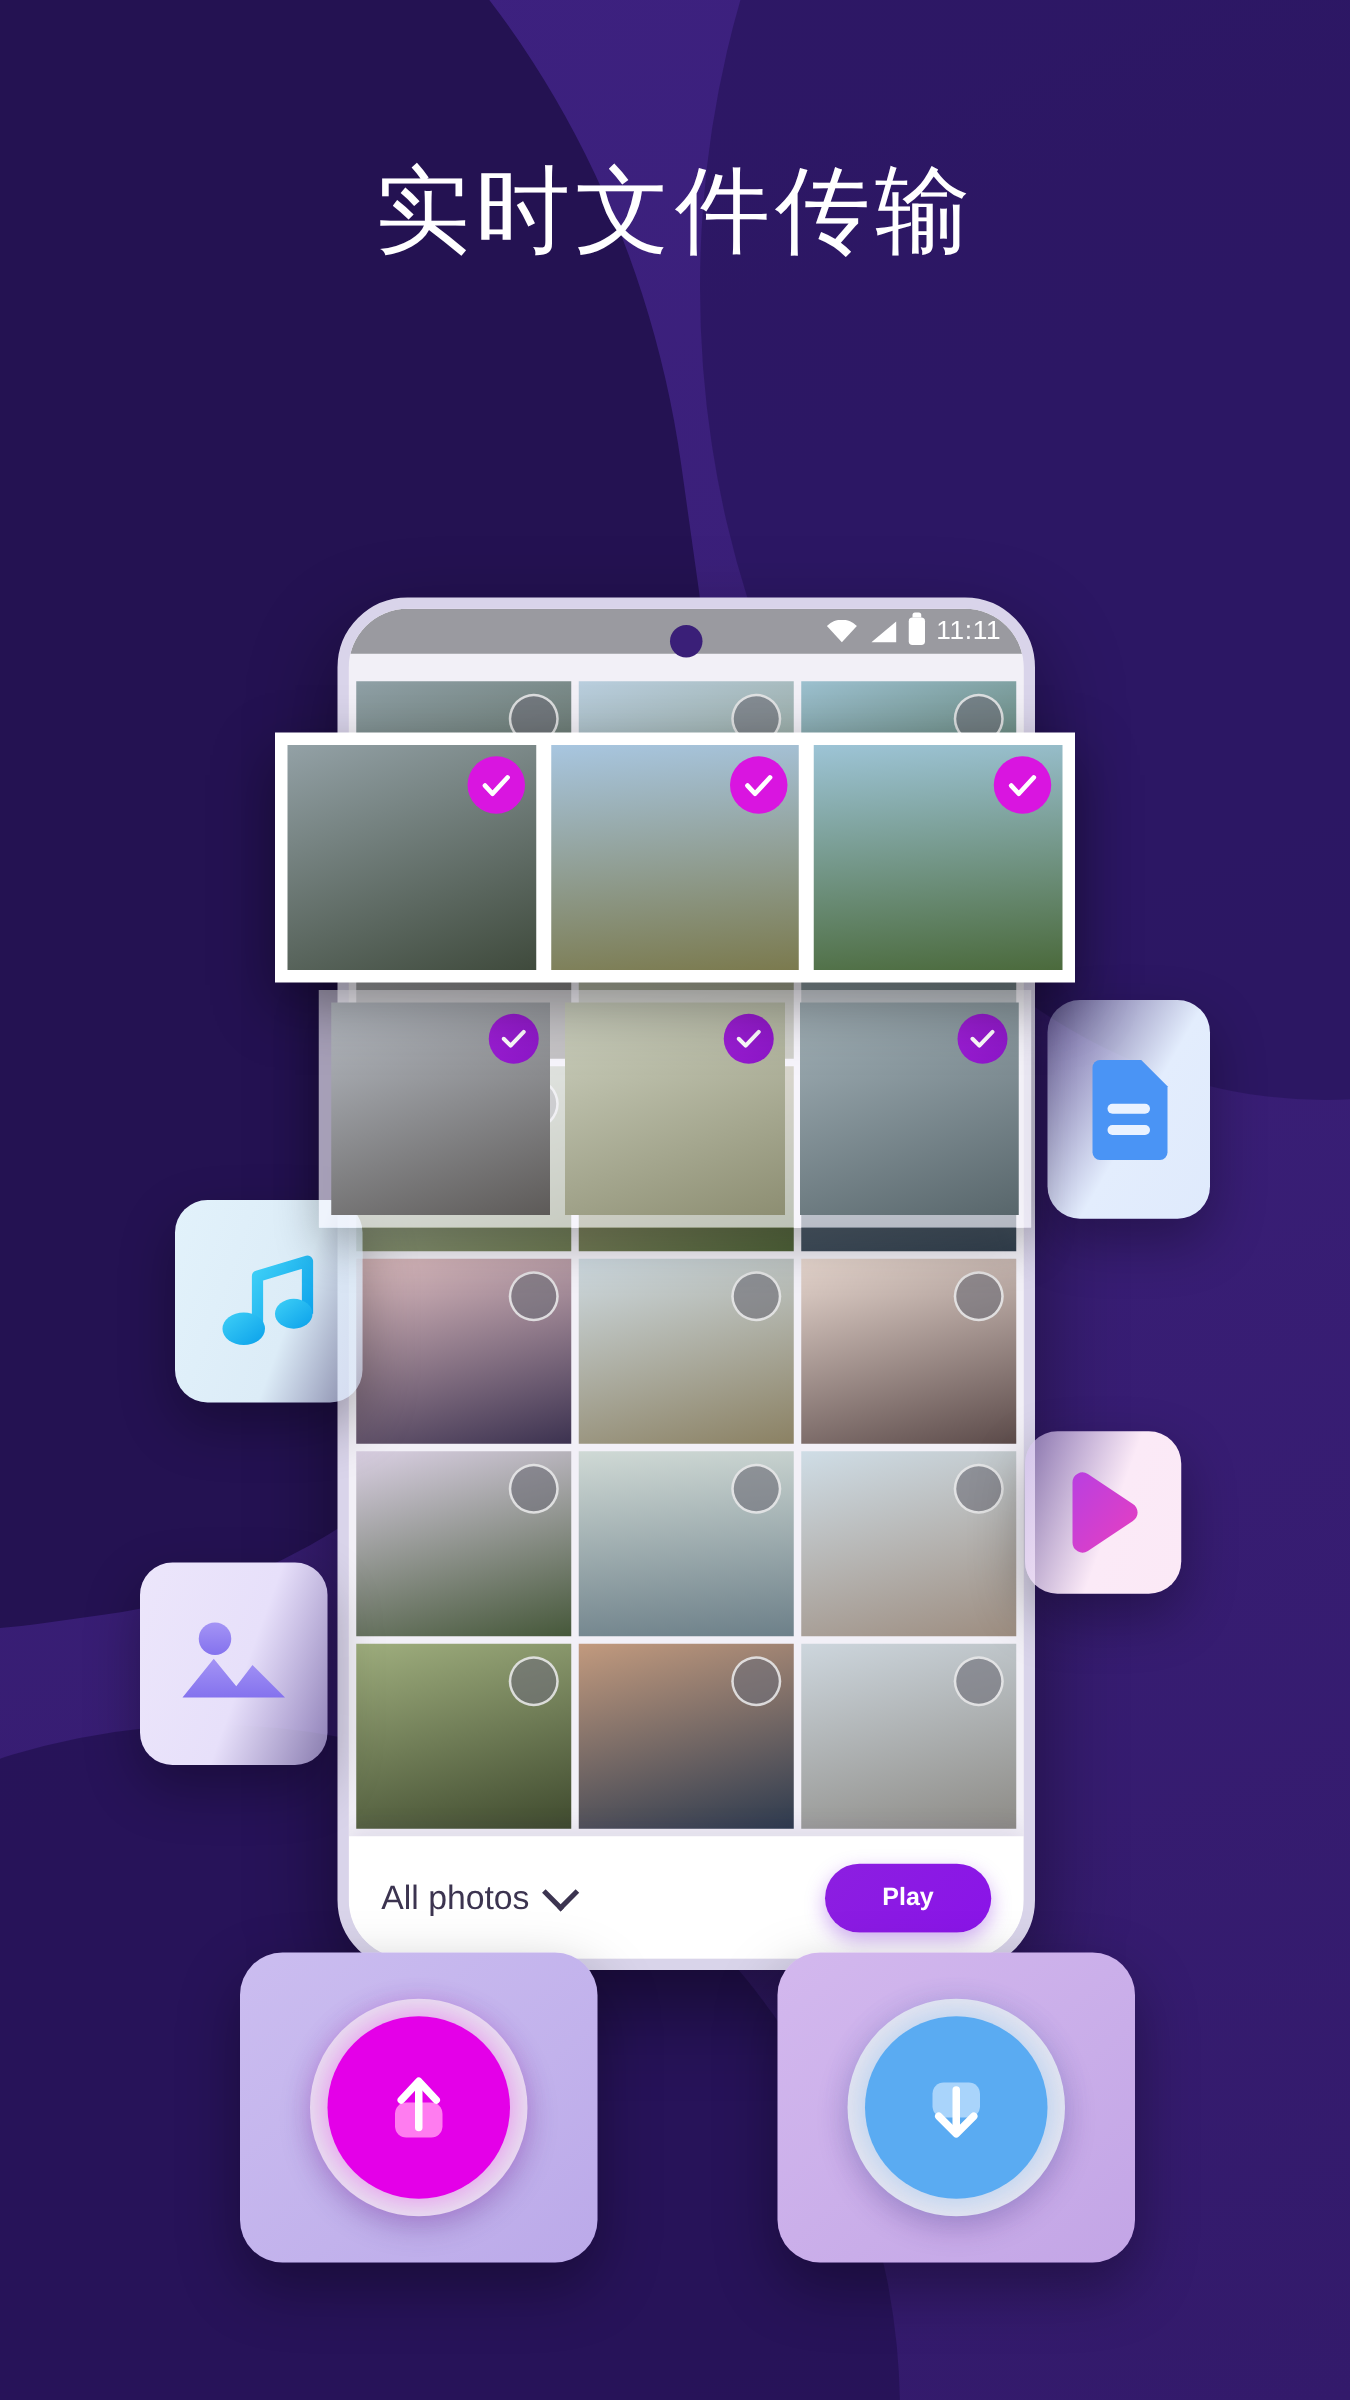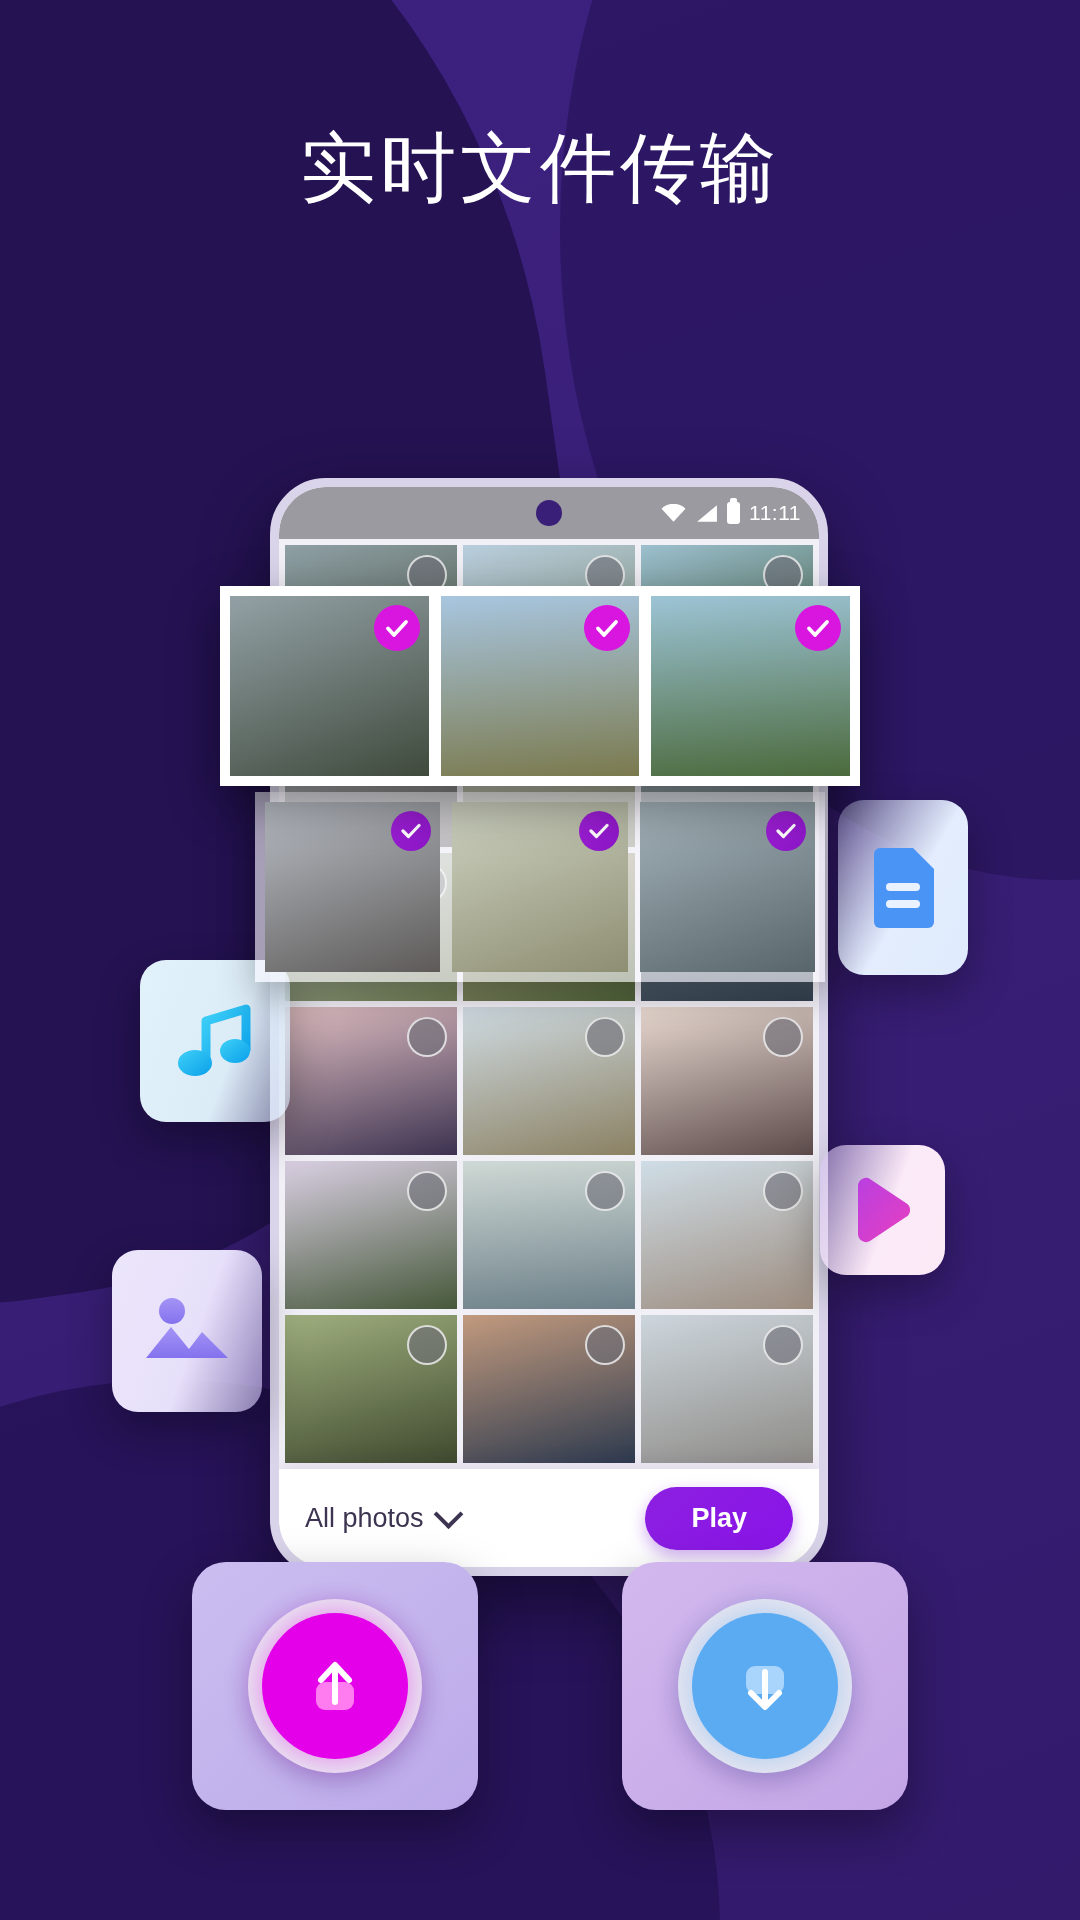--- a/index.html
+++ b/index.html
@@ -34,21 +34,21 @@
   
   .phone{
     position:absolute;left:270px;top:478px;width:540px;height:1080px;
     border-radius:56px;background:#e9e6f2;
     border:9px solid #d9d4ea;
     box-shadow:0 28px 70px rgba(0,0,0,.45);
     overflow:hidden;
   }
   .phone-inner{position:absolute;inset:0;border-radius:47px;overflow:hidden;background:#f2f0f7;}
   .statusbar{
-    position:absolute;left:0;right:0;top:0;height:52px;background:#9a9aa0;
+    position:absolute;left:0;right:0;top:0;height:36px;background:#9a9aa0;
     display:flex;align-items:center;justify-content:flex-end;padding-right:18px;gap:9px;
   }
   .camhole{position:absolute;left:50%;top:13px;margin-left:-13px;width:26px;height:26px;border-radius:50%;background:#3a1f78;}
   .sb-time{color:#fff;font-size:21px;letter-spacing:.5px;}
   .ic-wifi{width:25px;height:19px;}
   .ic-sig{width:23px;height:19px;}
   .ic-bat{width:13px;height:22px;background:#fff;border-radius:3px;position:relative;}
   .ic-bat:before{content:"";position:absolute;left:3px;top:-4px;width:7px;height:4px;background:#fff;border-radius:2px 2px 0 0;}
 
   
@@ -67,21 +67,21 @@
   
   .bottombar{
     position:absolute;left:0;right:0;bottom:0;height:98px;background:#fff;
     display:flex;align-items:center;justify-content:space-between;padding:0 26px;
     box-sizing:border-box;box-shadow:0 -6px 18px rgba(60,30,110,.10);
   }
   .allphotos{display:flex;align-items:center;gap:14px;color:#3c3450;font-size:27px;}
   .chev{width:17px;height:17px;border-right:4px solid #3c3450;border-bottom:4px solid #3c3450;transform:rotate(45deg) translate(-3px,-3px);}
   .playbtn{
     background:linear-gradient(135deg,#8c1fe0,#8a14e8);color:#fff;border:none;
-    font-size:27px;font-weight:bold;border-radius:40px;padding:16px 46px;cursor:pointer;
+    font-size:20px;font-weight:bold;border-radius:40px;padding:16px 46px;cursor:pointer;
     box-shadow:0 6px 16px rgba(120,20,220,.35);
   }
 
   
   .strip{
     position:absolute;background:#fff;padding:10px;display:flex;gap:12px;
     box-shadow:0 18px 46px rgba(0,0,0,.40);
   }
   .strip.s1{left:220px;top:586px;width:640px;height:200px;box-sizing:border-box;z-index:12;}
   .strip.s2{left:255px;top:792px;width:570px;height:190px;box-sizing:border-box;

